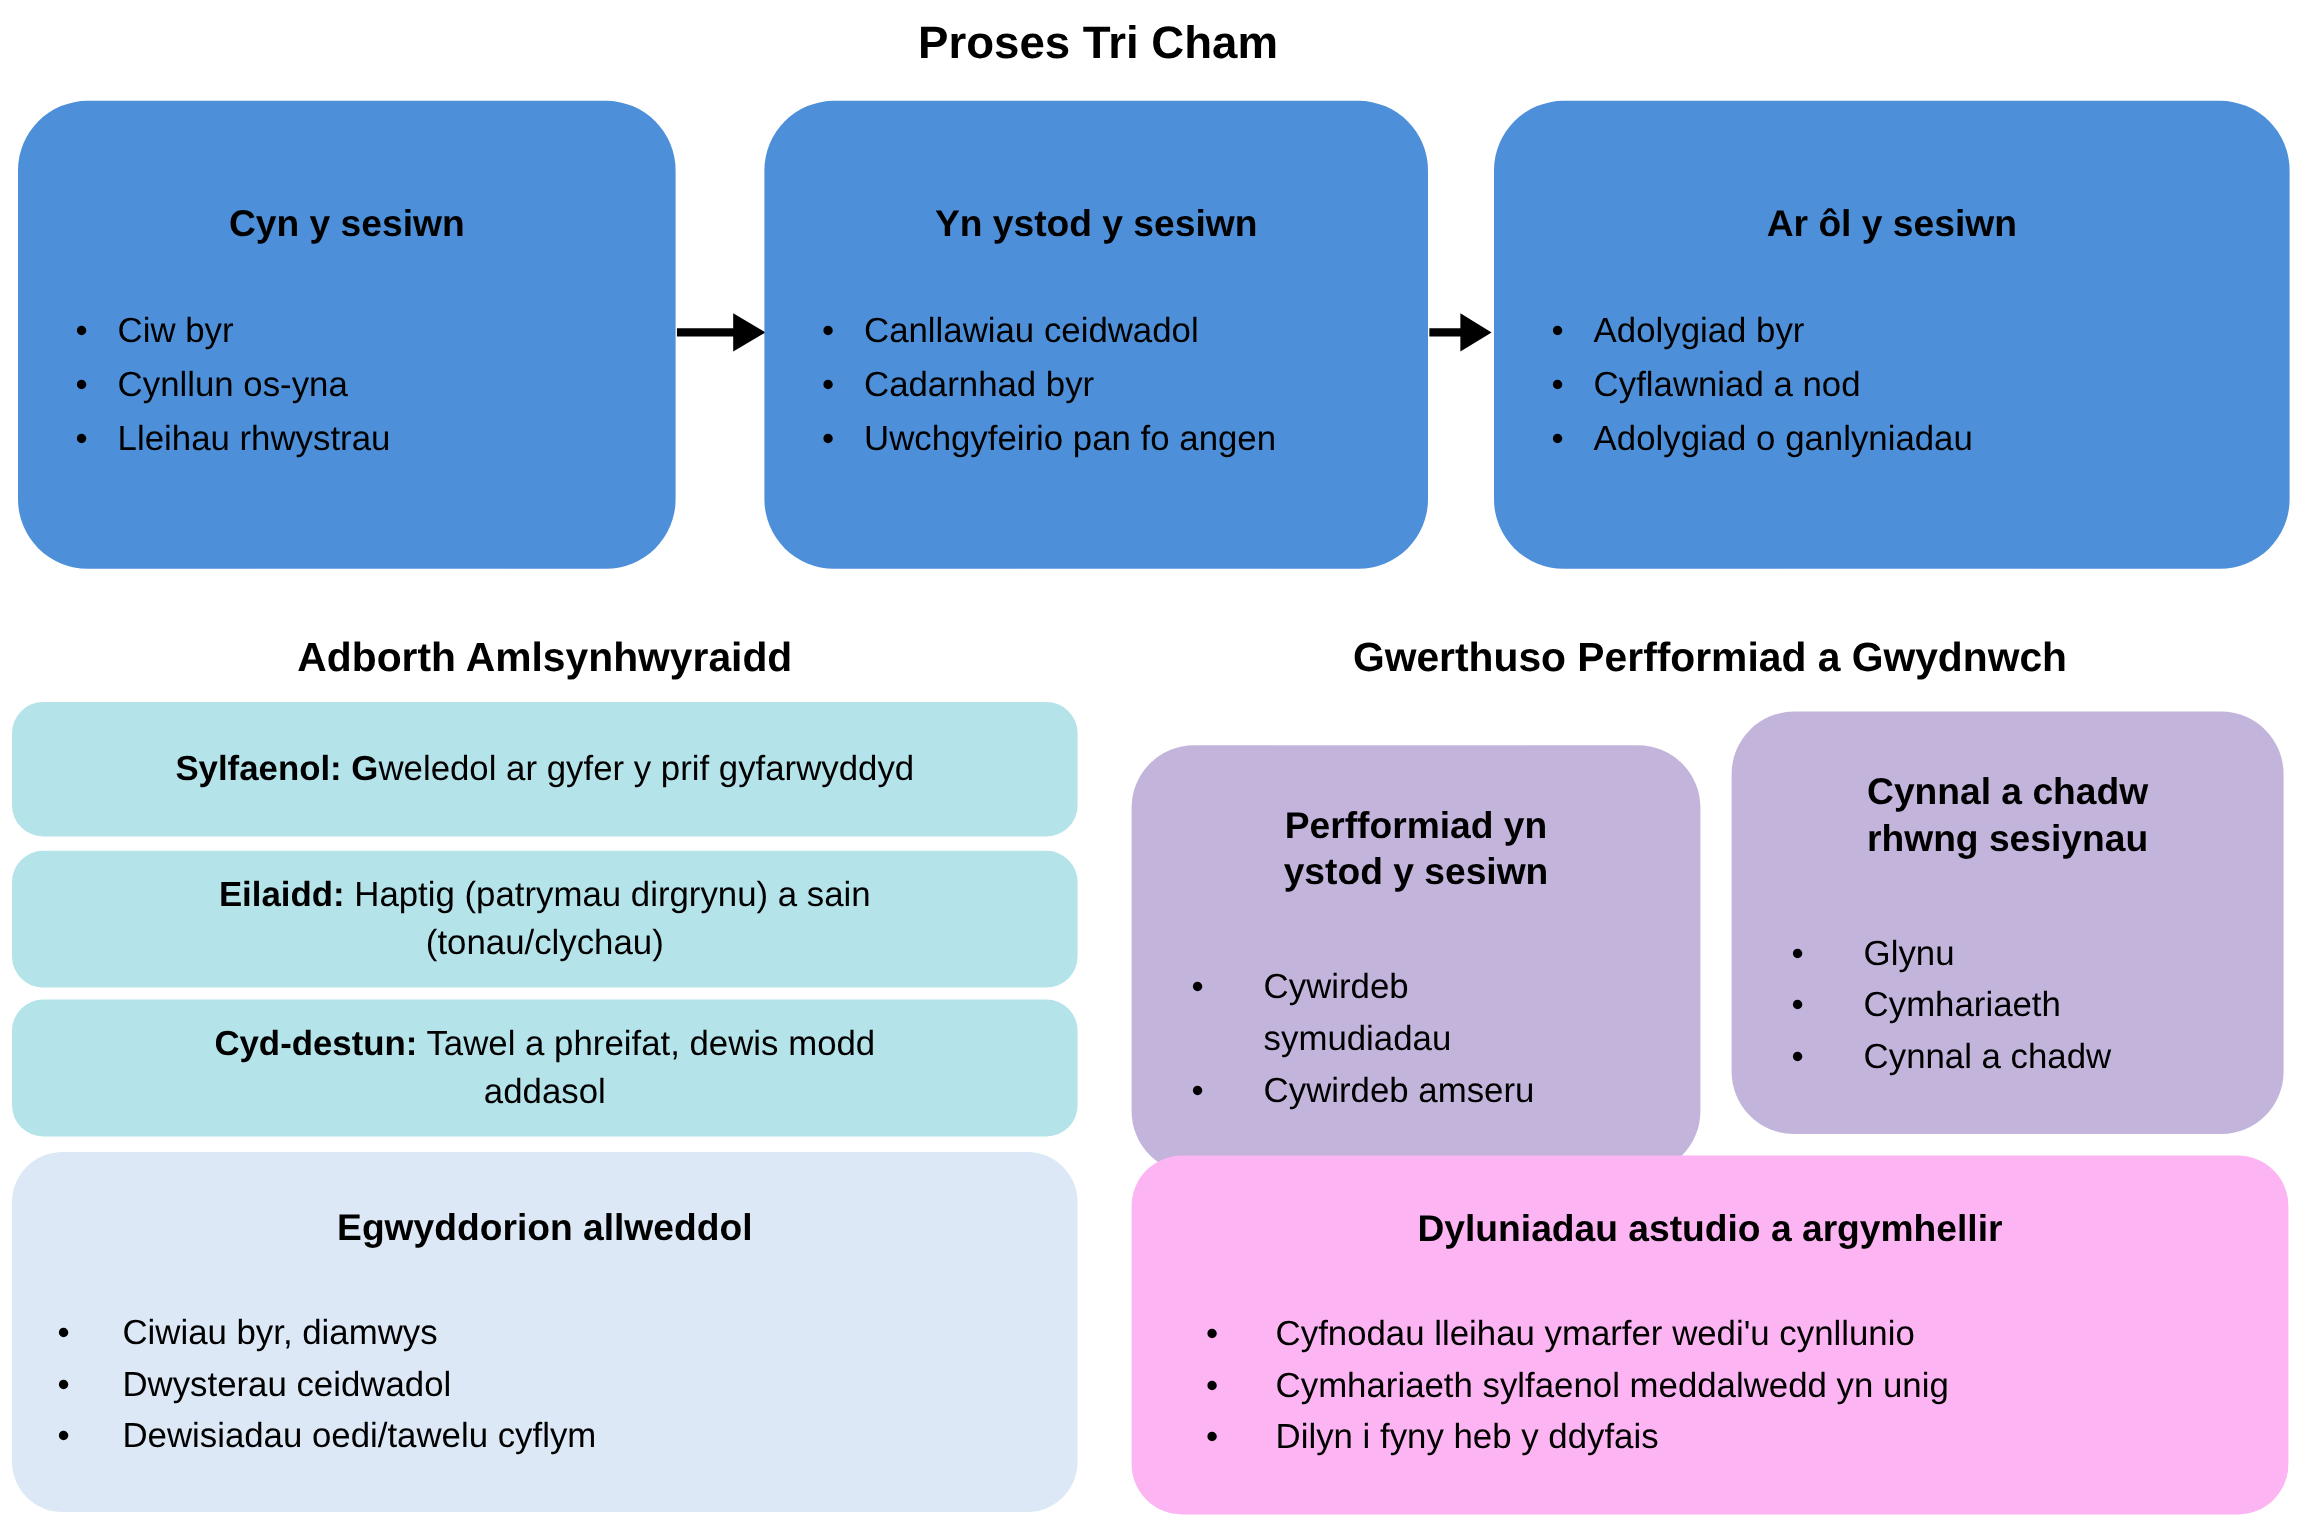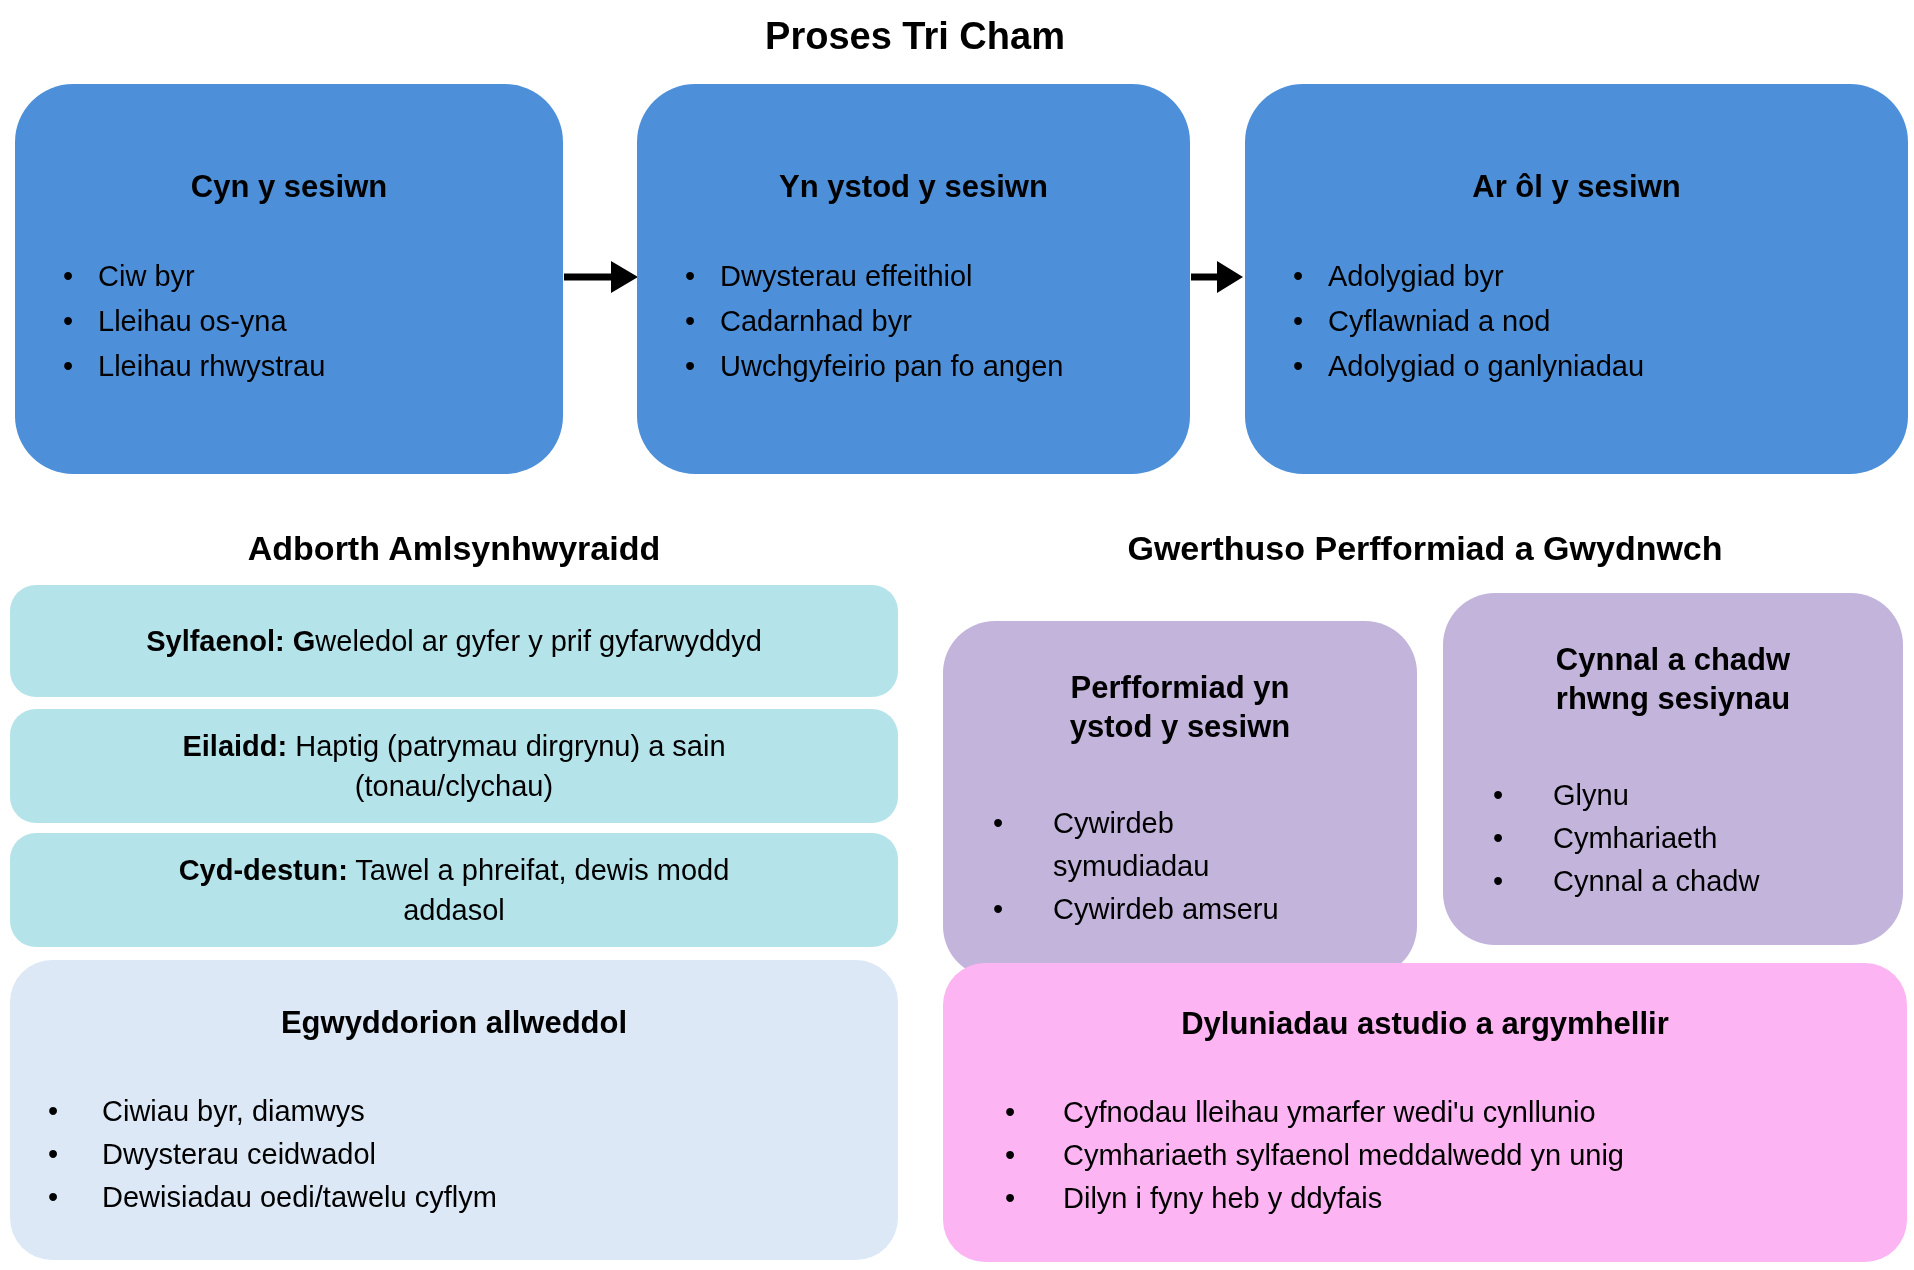--- a/index.html
+++ b/index.html
@@ -85,36 +85,36 @@
 <body>
 
 <div class="canvas">
 
   <div class="page-title">Proses Tri Cham</div>
 
   <div class="step" id="step1">
     <div class="step-title">Cyn y sesiwn</div>
     <ul class="blist">
       <li>Ciw byr</li>
-      <li>Lleihau os-yna</li>
+      <li>Cynllun os-yna</li>
       <li>Lleihau rhwystrau</li>
     </ul>
   </div>
 
   <span class="arrow" id="arrow1">
     <svg width="74" height="38" viewBox="0 0 74 38" xmlns="http://www.w3.org/2000/svg">
       <line x1="0" y1="19" x2="50" y2="19" stroke="#000" stroke-width="7"></line>
       <polygon points="47,3 74,19 47,35" fill="#000"></polygon>
     </svg>
   </span>
 
   <div class="step" id="step2">
     <div class="step-title">Yn ystod y sesiwn</div>
     <ul class="blist">
-      <li>Dwysterau effeithiol</li>
+      <li>Canllawiau ceidwadol</li>
       <li>Cadarnhad byr</li>
       <li>Uwchgyfeirio pan fo angen</li>
     </ul>
   </div>
 
   <span class="arrow" id="arrow2">
     <svg width="52" height="38" viewBox="0 0 52 38" xmlns="http://www.w3.org/2000/svg">
       <line x1="0" y1="19" x2="29" y2="19" stroke="#000" stroke-width="7"></line>
       <polygon points="26,3 52,19 26,35" fill="#000"></polygon>
     </svg>

